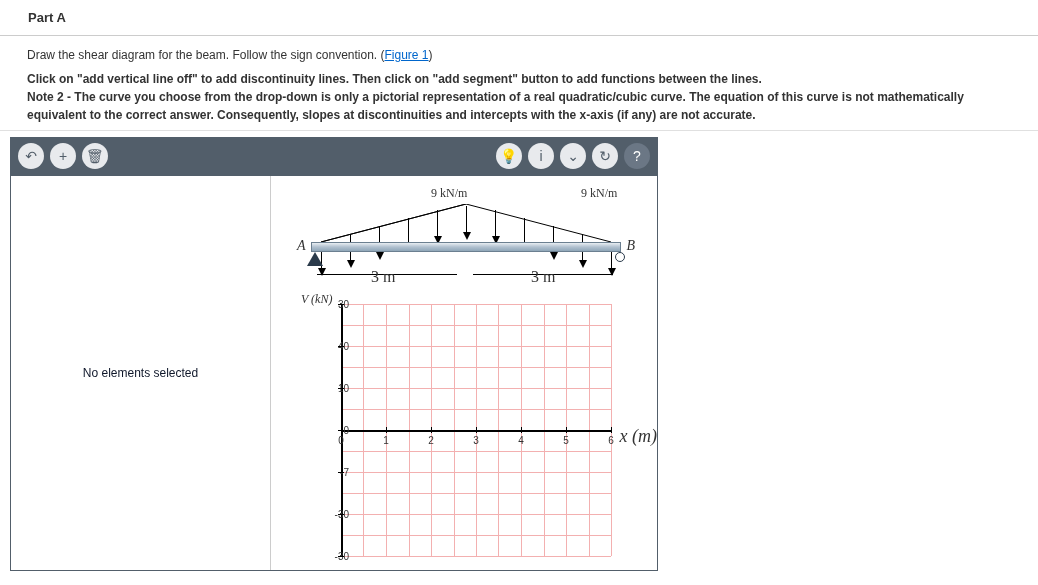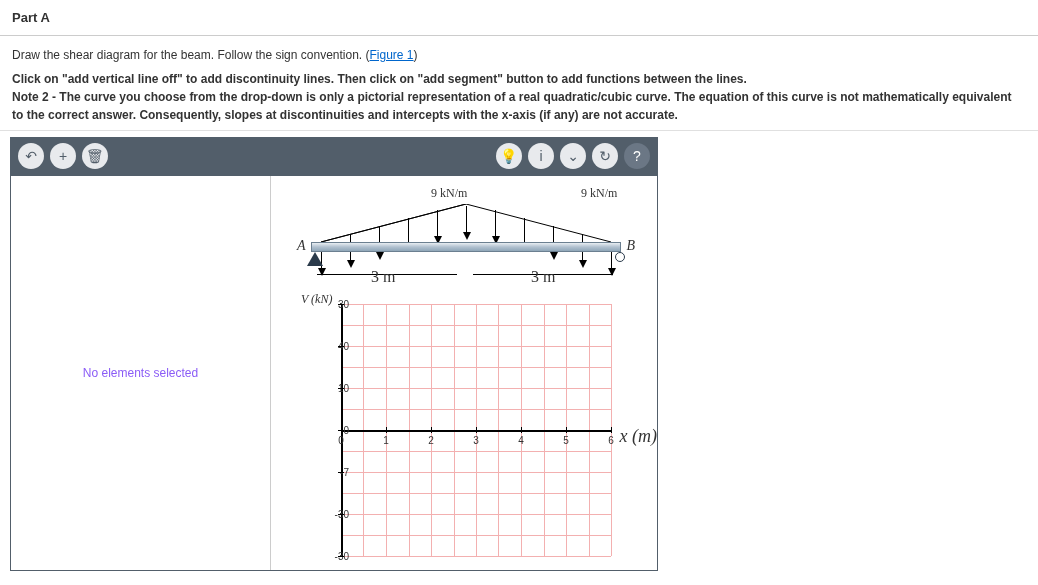--- a/index.html
+++ b/index.html
@@ -1,27 +1,27 @@
 <!DOCTYPE html>
 <html><head>
 <meta charset="utf-8">
 <style>
   * { box-sizing: border-box; margin: 0; padding: 0; }
   body { font-family: Arial, Helvetica, sans-serif; font-size: 12px; color: #333; background: #fff; width: 1038px; }
-  .part-header { padding: 10px 12px; font-weight: bold; font-size: 13px; border-bottom: 1px solid #ccc; }
-  .instructions { padding: 10px 12px 6px; font-size: 12px; line-height: 1.5; border-bottom: 1px solid #e0e0e0;}
+  .part-header { padding: 10px 28px; font-weight: bold; font-size: 13px; border-bottom: 1px solid #ccc; }
+  .instructions { padding: 10px 27px 6px; font-size: 12px; line-height: 1.5; border-bottom: 1px solid #e0e0e0;}
   .instructions a { color: #0066cc; text-decoration: underline; cursor: pointer; }
   .instructions .bold { font-weight: bold; }
   .tool-panel { background: #525e6a; padding: 6px 8px; display: flex; align-items: center; gap: 6px; margin: 6px 10px 0; width: 648px; position: relative; }
   .tool-btn { width: 26px; height: 26px; border-radius: 50%; background: #e8eaed; border: none; display: inline-flex; align-items: center; justify-content: center; cursor: pointer; font-size: 14px; color: #525e6a; }
   .tool-right { margin-left: auto; display: flex; gap: 6px; }
   .tool-btn.dark { background: #6b7785; color: #fff; }
   .workspace { display: flex; border: 1px solid #525e6a; margin: 0 10px; width: 648px; height: 396px; }
   .side-panel { width: 260px; border-right: 1px solid #ccc; padding: 10px; display:flex; align-items:center; justify-content:center;}
-  .side-panel span { color: #8b5cf6; font-size: 12px; }
+  .side-panel span { color: #0f172a; font-size: 12px; }
   .canvas-area { flex: 1; position: relative; background: #fff; }
   .beam-diagram { position: absolute; top: 10px; left: 30px; width: 330px; height: 106px; }
   .beam-load-label { position: absolute; top: 0; font-size: 12px; font-family: 'Times New Roman', serif;}
   .beam-body { position: absolute; top: 56px; left: 10px; width: 310px; height: 10px; background: linear-gradient(#e8eef2,#b0c0cf,#8fa6b8); border:1px solid #6b7f90;}
   .arrow-row { position:absolute; top:20px; left:20px; width:290px; height:36px; display:flex; justify-content:space-between;}
   .arrow-down { width:0; height:0; position:relative; }
   .arrow-down::before { content:''; position:absolute; left:0; top:0; width:1px; height:26px; background:#000;}
   .arrow-down::after { content:''; position:absolute; left:-3px; top:26px; border-left:4px solid transparent; border-right:4px solid transparent; border-top:8px solid #000;}
   .tri-load { position:absolute; top:18px; left:20px; width:290px; height:38px; }
   .support-pin { position:absolute; top:66px; left:6px; width:0; height:0; border-left:8px solid transparent; border-right:8px solid transparent; border-bottom:14px solid #2a3a4a;}

